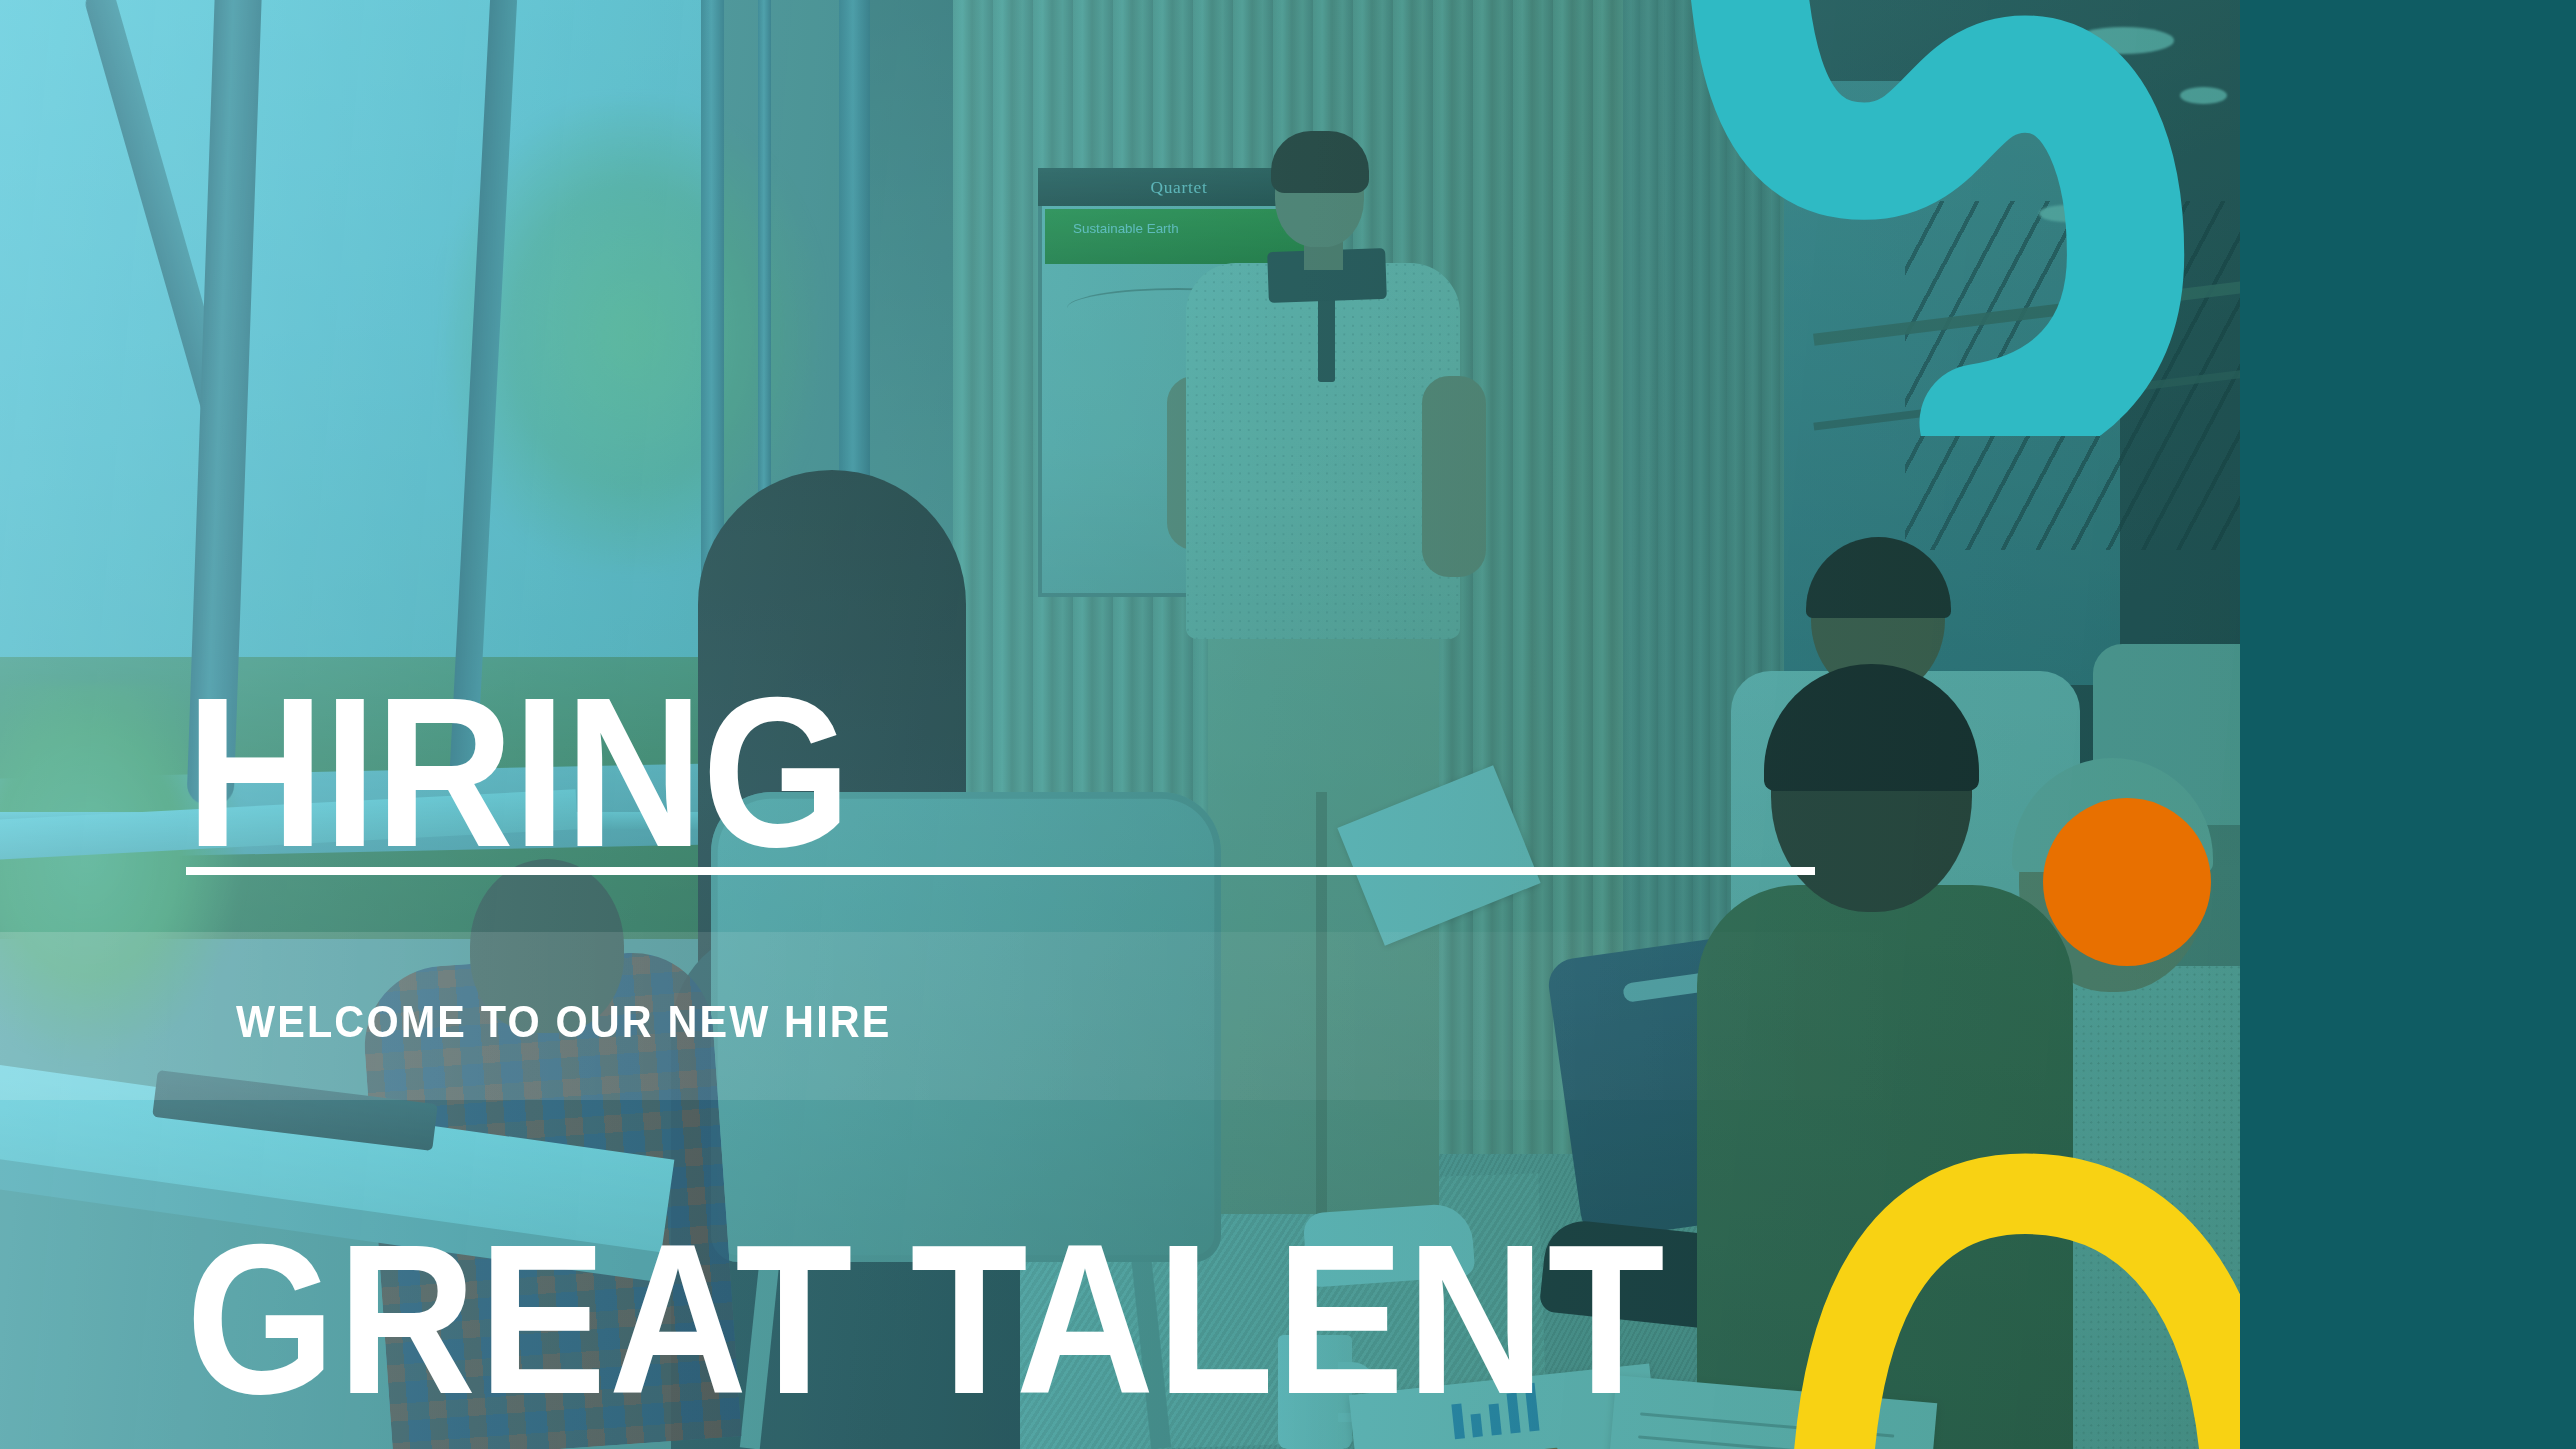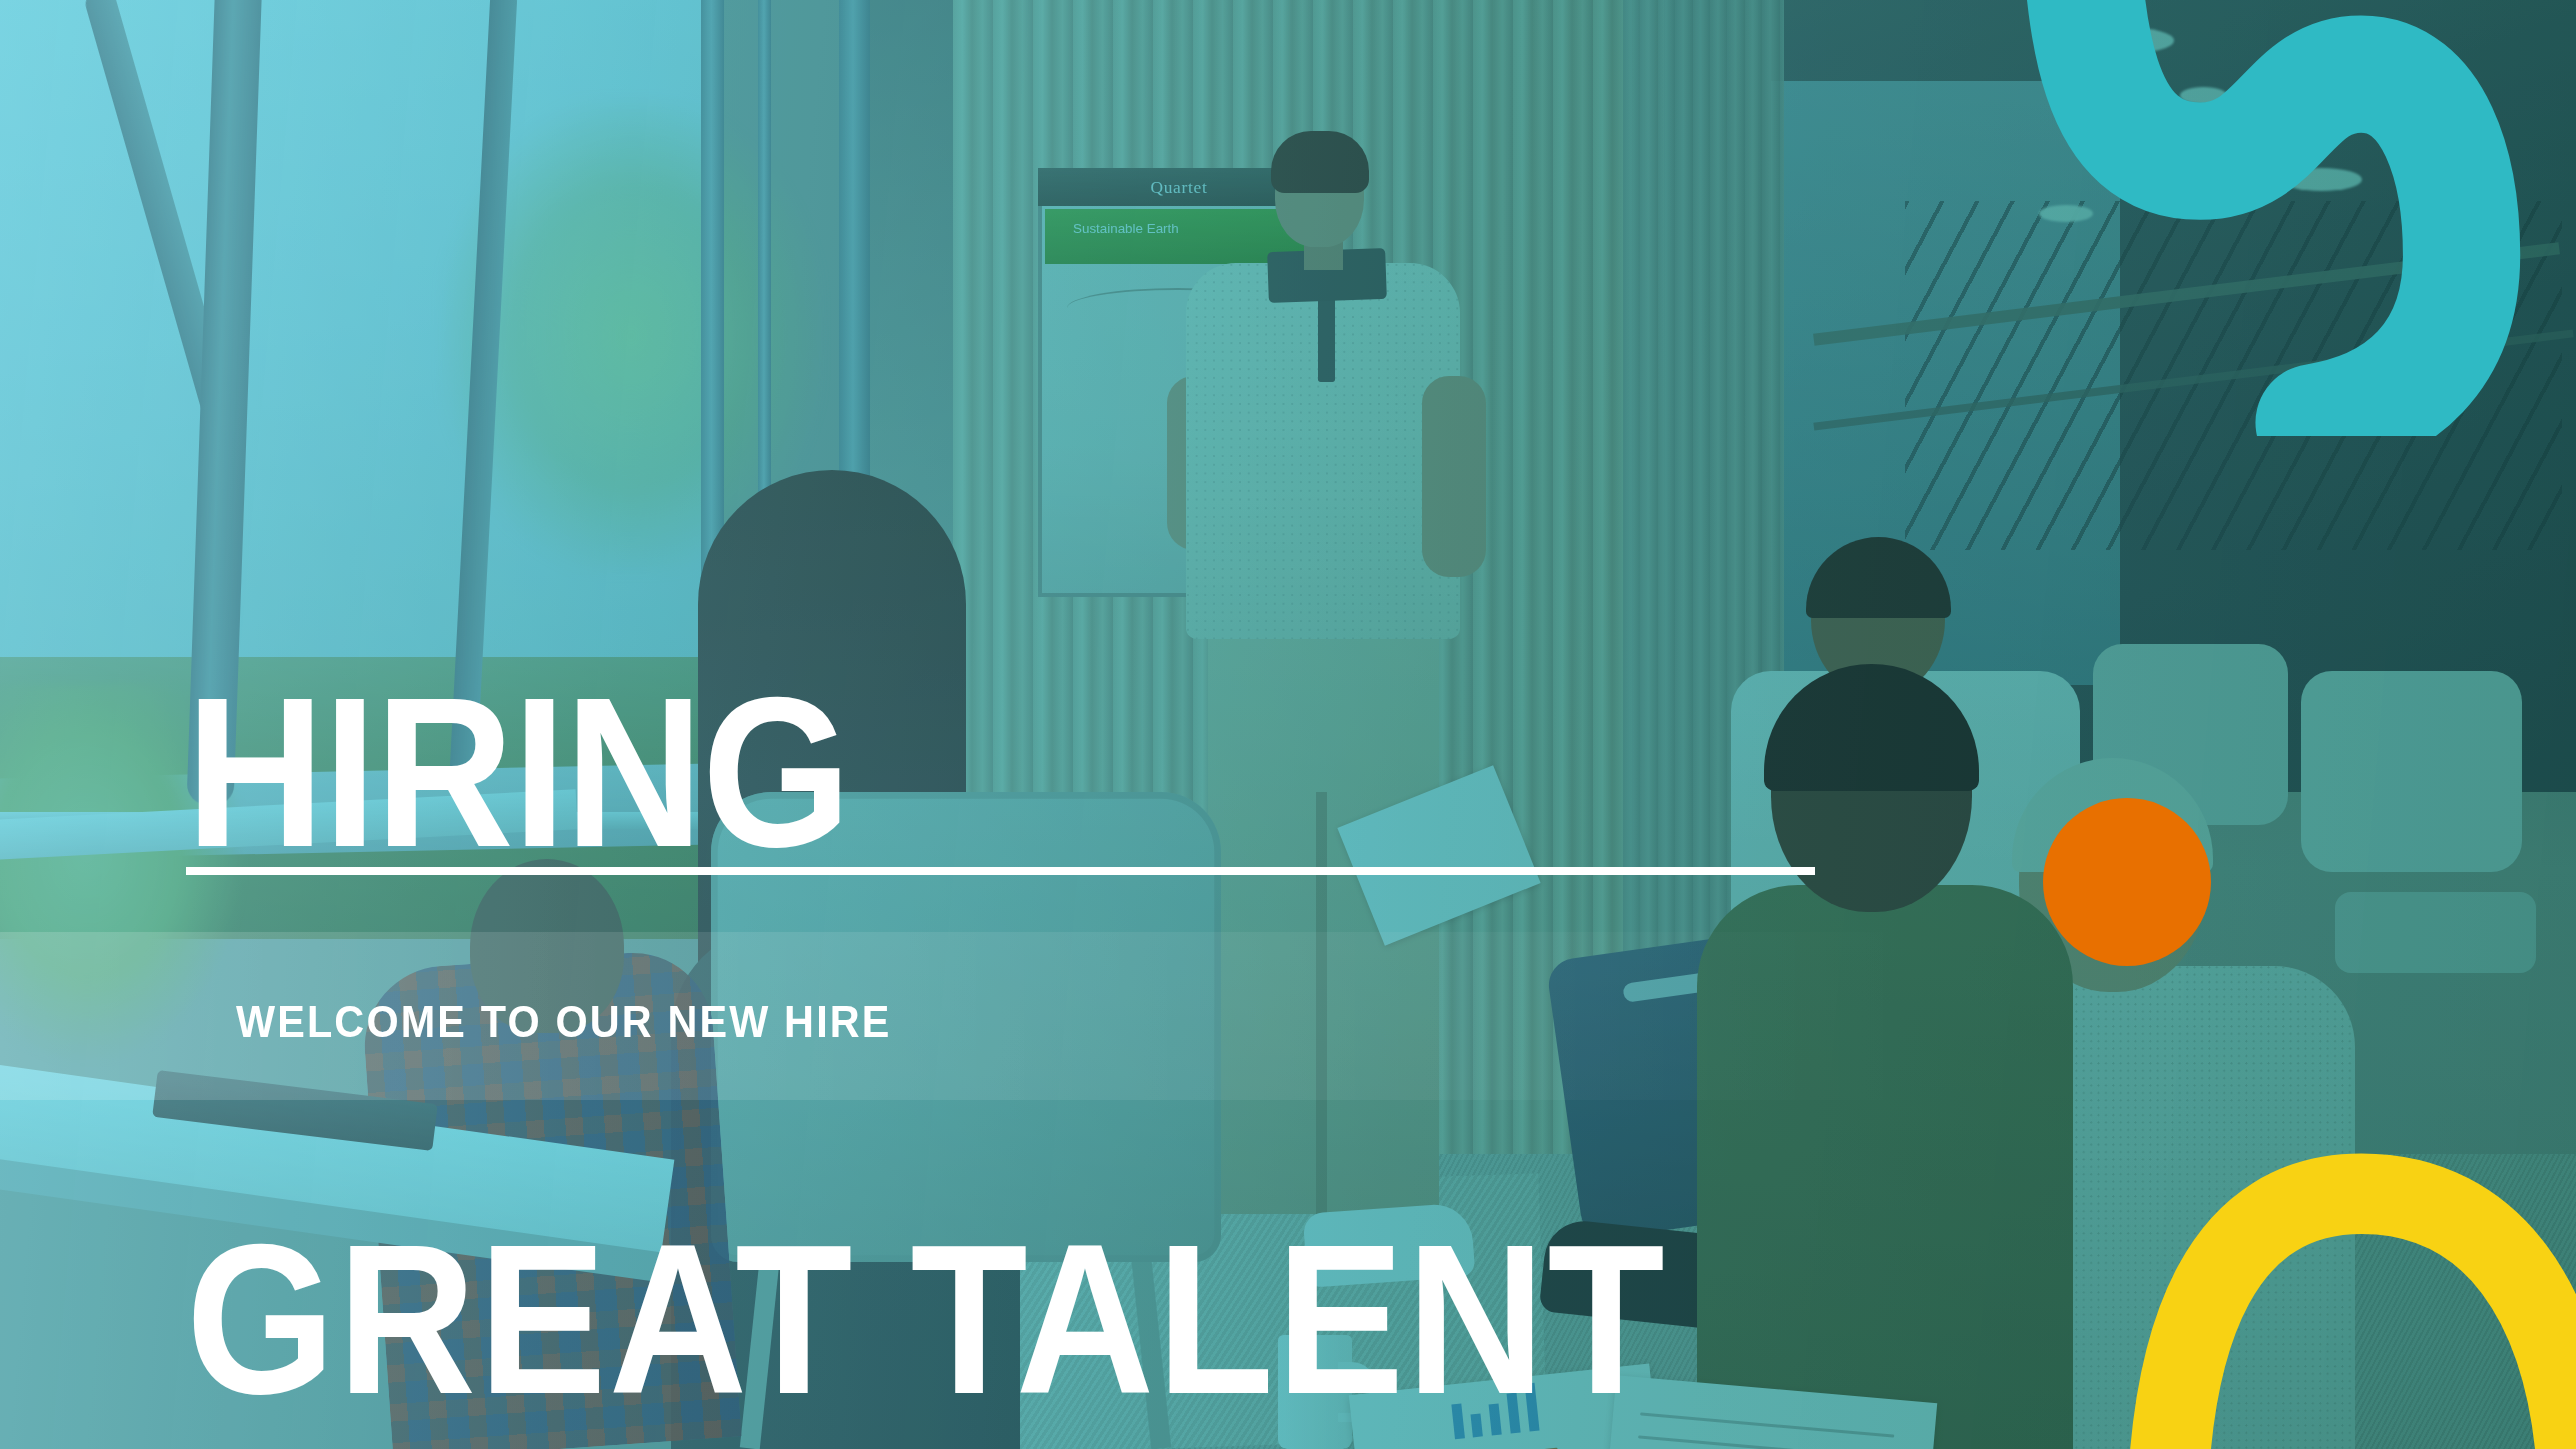--- a/index.html
+++ b/index.html
@@ -1,20 +1,20 @@
 <!DOCTYPE html>
 <html style="font-size:10.7px"><head>
 <meta charset="utf-8">
 <style>
   * { margin:0; padding:0; box-sizing:border-box; }
   html,body { width:2576px; height:1449px; overflow:hidden; background:#0f5c63; }
 
   .banner {
     position:relative;
-    width:2576px; height:1449px;
+    width:2240px; height:1449px;
     overflow:hidden;
     font-family:"Liberation Sans", sans-serif;
   }
 
   
   .photo { position:absolute; inset:0; overflow:hidden; background:#8c948a; }
 
   
   .outdoor-sky {
     position:absolute; left:0; top:0; width:711px; height:825px;

